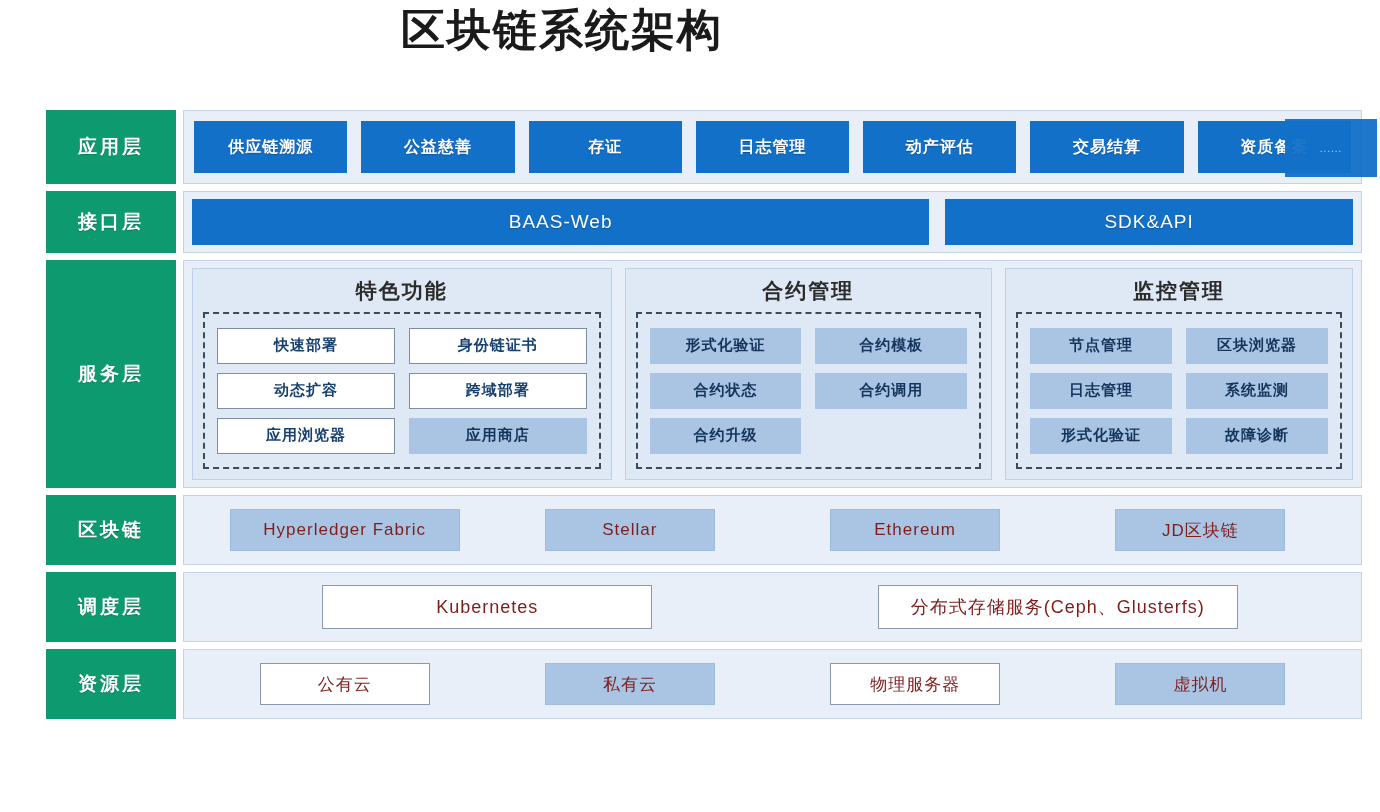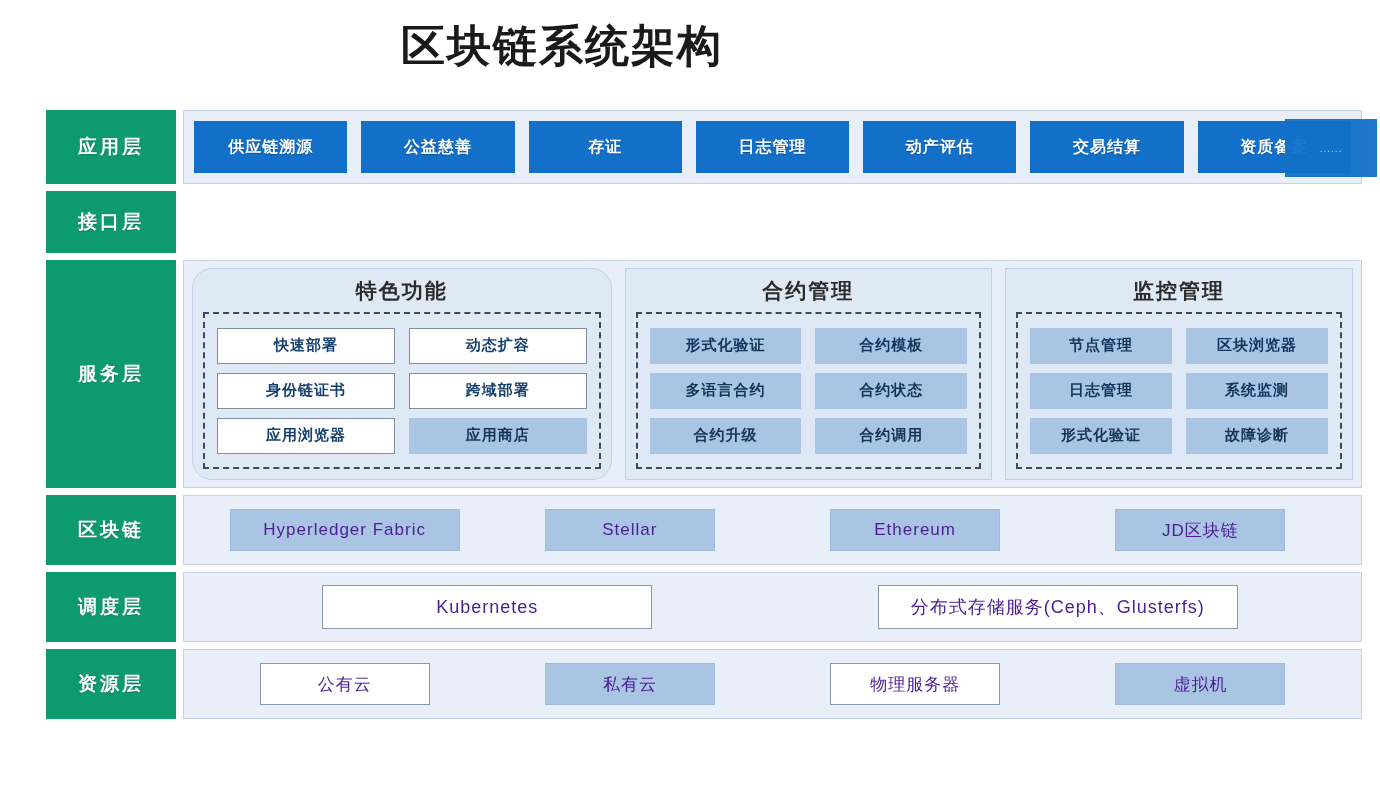--- a/index.html
+++ b/index.html
@@ -6,21 +6,21 @@
   html, body {
     width: 1380px; height: 812px;
     background: #ffffff;
     font-family: "Liberation Sans", "DejaVu Sans", sans-serif;
     overflow: hidden;
   }
   #page { position: relative; width: 1380px; height: 812px; background: #fff; }
 
   
   .title {
-    position: absolute; left: 0; top: 16px; width: 1124px;
+    position: absolute; left: 0; top: 0; width: 1124px;
     text-align: center;
     font-size: 44px; font-weight: 700; color: #1a1a1a;
     letter-spacing: 2px;
     line-height: 60px;
   }
 
   
   .arch {
     position: absolute; left: 46px; top: 110px;
     width: 1316px; height: 640px;
@@ -100,21 +100,21 @@
     display: flex; gap: 13px;
     padding: 7px 8px;
     background: transparent;
   }
   .svc-panel {
     background: #dfe8f5;
     border: 1px solid #c0d0e6;
     display: flex; flex-direction: column;
     padding: 6px 10px 10px;
   }
-  .svc-panel.p1 { flex: 1.22 1 0; border-radius: 20px; }
+  .svc-panel.p1 { flex: 1.22 1 0; }
   .svc-panel.p2 { flex: 1.06 1 0; }
   .svc-panel.p3 { flex: 1.00 1 0; }
   .svc-title {
     text-align: center;
     font-size: 21px; font-weight: 700; color: #2b2b2b;
     letter-spacing: 2px;
     margin: 2px 0 7px;
   }
   .svc-dash {
     flex: 1 1 auto;
@@ -138,21 +138,21 @@
   .chip-strip {
     width: 100%; height: 100%;
     display: flex; align-items: center;
     padding: 0 18px;
   }
   .slot { flex: 1 1 0; display: flex; justify-content: center; }
   .chip {
     height: 42px;
     display: flex; align-items: center; justify-content: center;
     font-size: 17px; letter-spacing: 1px;
-    color: #4c1d95;
+    color: #7f1d1d;
     padding: 0 32px;
   }
   .chip.filled  { background: #a9c5e3; border: 1px solid #9dbbdd; }
   .chip.outline { background: #ffffff; border: 1px solid #8a99ab; }
   .chip.w-lg { min-width: 230px; }
   .chip.w-md { min-width: 170px; }
 
   .sched-strip {
     width: 100%; height: 100%;
     display: flex; align-items: center;
@@ -185,46 +185,51 @@
             <div class="app-chip">动产评估</div>
             <div class="app-chip">交易结算</div>
             <div class="app-chip">资质备案</div>
             <div class="app-chip-overflow">......</div>
           </div>
       </div>
     </div>
 
     <div class="row row-api">
       <div class="layer-label">接口层</div>
+      <div class="row-body">
+        <div class="api-strip" id="api-strip">
+            <div class="api-chip wide">BAAS-Web</div>
+            <div class="api-chip narrow">SDK&amp;API</div>
+          </div>
+      </div>
     </div>
 
     <div class="row row-service">
       <div class="layer-label">服务层</div>
       <div class="row-body">
         <div class="svc-wrap" id="svc-wrap">
             <div class="svc-panel p1">
               <div class="svc-title">特色功能</div>
               <div class="svc-dash">
                 <div class="svc-cell outline">快速部署</div>
+                <div class="svc-cell outline">身份链证书</div>
                 <div class="svc-cell outline">动态扩容</div>
-                <div class="svc-cell outline">身份链证书</div>
                 <div class="svc-cell outline">跨域部署</div>
                 <div class="svc-cell outline">应用浏览器</div>
                 <div class="svc-cell filled">应用商店</div>
               </div>
             </div>
             <div class="svc-panel p2">
               <div class="svc-title">合约管理</div>
               <div class="svc-dash">
                 <div class="svc-cell filled">形式化验证</div>
                 <div class="svc-cell filled">合约模板</div>
-                <div class="svc-cell filled">多语言合约</div>
                 <div class="svc-cell filled">合约状态</div>
+                <div class="svc-cell filled">合约调用</div>
                 <div class="svc-cell filled">合约升级</div>
-                <div class="svc-cell filled">合约调用</div>
               </div>
             </div>
             <div class="svc-panel p3">
               <div class="svc-title">监控管理</div>
               <div class="svc-dash">
                 <div class="svc-cell filled">节点管理</div>
                 <div class="svc-cell filled">区块浏览器</div>
                 <div class="svc-cell filled">日志管理</div>
                 <div class="svc-cell filled">系统监测</div>
                 <div class="svc-cell filled">形式化验证</div>

